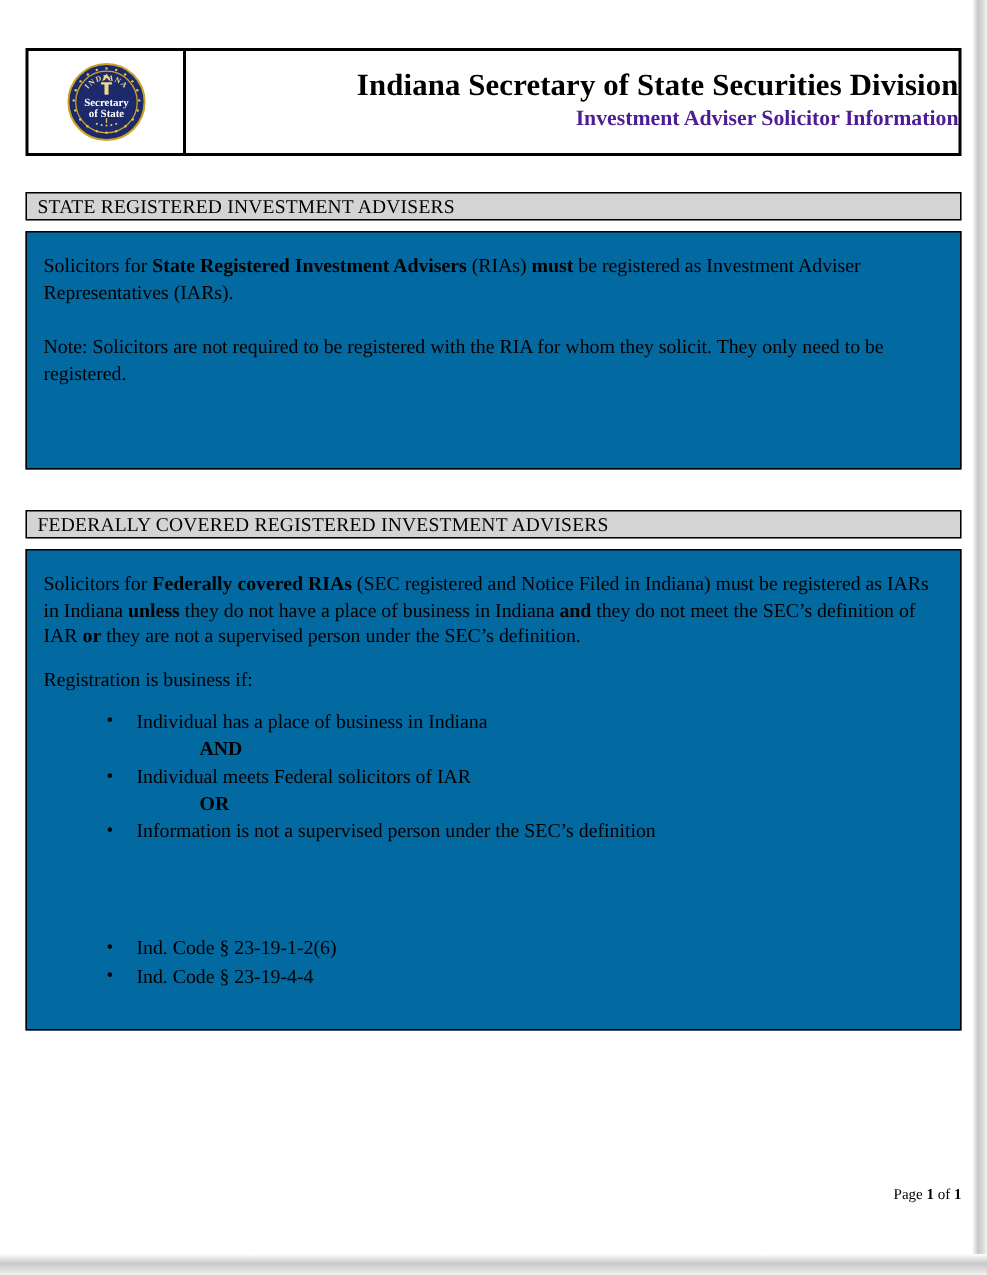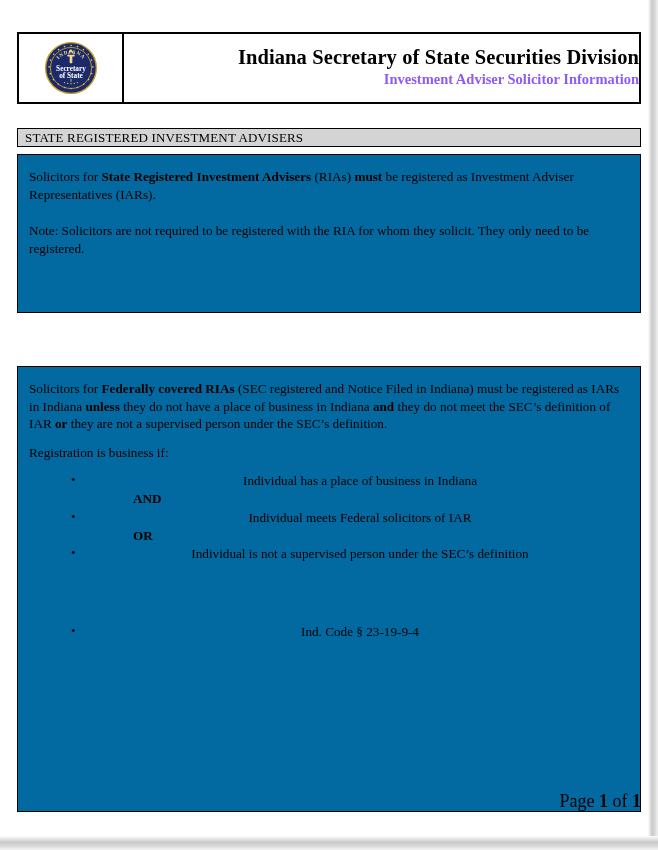--- a/index.html
+++ b/index.html
@@ -84,21 +84,21 @@
     font-size: 20.5px;
     font-weight: bold;
     color: #000000;
     letter-spacing: 0.1px;
     line-height: 1.12;
     white-space: nowrap;
   }
   .title-sub {
     font-size: 14.5px;
     font-weight: bold;
-    color: #8b5cf6;
+    color: #4c1d95;
     line-height: 1.2;
     margin-top: 2px;
     white-space: nowrap;
   }
 
   
   .seal {
     width: 54px;
     height: 54px;
     display: block;
@@ -146,21 +146,20 @@
     font-weight: normal;
   }
   .spacer-sm { height: 11px; }
   .spacer-md { height: 19px; }
   .spacer-lg { height: 30px; }
 
   ul.bullets {
     margin: 0;
     padding: 0 0 0 42px;
     list-style: none;
-    text-align: center;
   }
   ul.bullets li {
     font-size: 13.2px;
     line-height: 1.38;
     color: #000000;
     position: relative;
     padding-left: 20px;
   }
   ul.bullets li::before {
     content: "\2022";
@@ -176,21 +175,21 @@
     line-height: 1.38;
     padding-left: 104px;
   }
 
   
   .footer {
     position: absolute;
     left: 17px;
     width: 624px;
     text-align: right;
-    font-size: 18px;
+    font-size: 10px;
     color: #000000;
   }
   .footer b { font-weight: bold; }
 </style>
 </head>
 <body>
 
 <div id="viewport">
 
   <div id="page">
@@ -266,53 +265,57 @@
 
     <div class="section-body" style="top:154px; height:159px;">
 
       <p class="para"><span>Solicitors for </span><b>State Registered Investment Advisers</b><span> (RIAs) </span><b>must</b><span> be registered as Investment Adviser Representatives (IARs).</span></p>
 
       <div class="spacer-md"></div>
 
       <p class="para bold">Note:  Solicitors are not required to be registered with the RIA for whom they solicit.  They only need to be registered.</p>
     </div>
 
-
-    <div class="section-body" style="top:366px; height:446px;">
+    <div class="section-header" style="top:340px;">
+      <span>FEDERALLY COVERED REGISTERED INVESTMENT ADVISERS</span>
+    </div>
+
+    <div class="section-body" style="top:366px; height:321px;">
 
       <p class="para"><span>Solicitors for </span><b>Federally covered RIAs</b><span> (SEC registered and Notice Filed in Indiana) must be registered as IARs in Indiana </span><b>unless</b><span> they do not have a place of business in Indiana </span><b>and</b><span> they do not meet the SEC’s definition of IAR </span><b>or</b><span> they are not a supervised person under the SEC’s definition.</span></p>
 
       <div class="spacer-sm"></div>
 
       <p class="para">Registration is business if:</p>
 
       <div class="spacer-sm"></div>
 
       <ul class="bullets">
         <li>Individual has a place of business in Indiana</li>
       </ul>
       <div class="conj">AND</div>
       <ul class="bullets">
         <li>Individual meets Federal solicitors of IAR</li>
       </ul>
       <div class="conj">OR</div>
       <ul class="bullets">
-        <li>Individual is not a supervised person under the SEC’s definition</li>
+        <li>Information is not a supervised person under the SEC’s definition</li>
       </ul>
 
       <div class="spacer-lg"></div>
 
 
       <div class="spacer-md"></div>
 
 
       <div class="spacer-sm"></div>
 
       <ul class="bullets">
-        <li>Ind. Code § 23-19-9-4</li>
+        <li>Ind. Code § 23-19-1-2(6)</li>
+        <li>Ind. Code § 23-19-4-4</li>
       </ul>
     </div>
 
     <div class="footer" style="top:791px;">
       <span>Page </span><b>1</b><span> of </span><b>1</b>
     </div>
 
   </div>
 
   <div id="page-shadow-right"></div>

